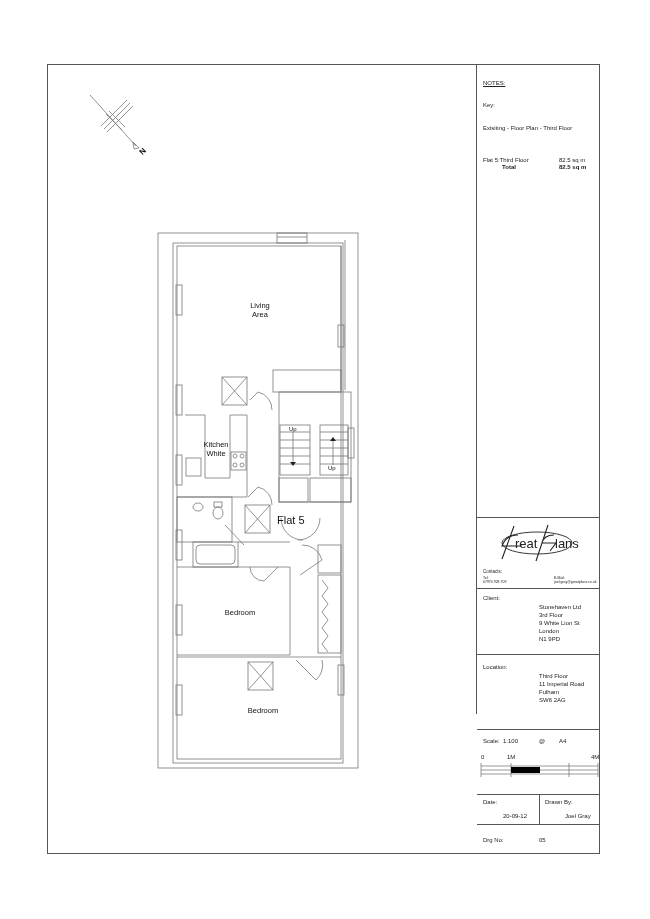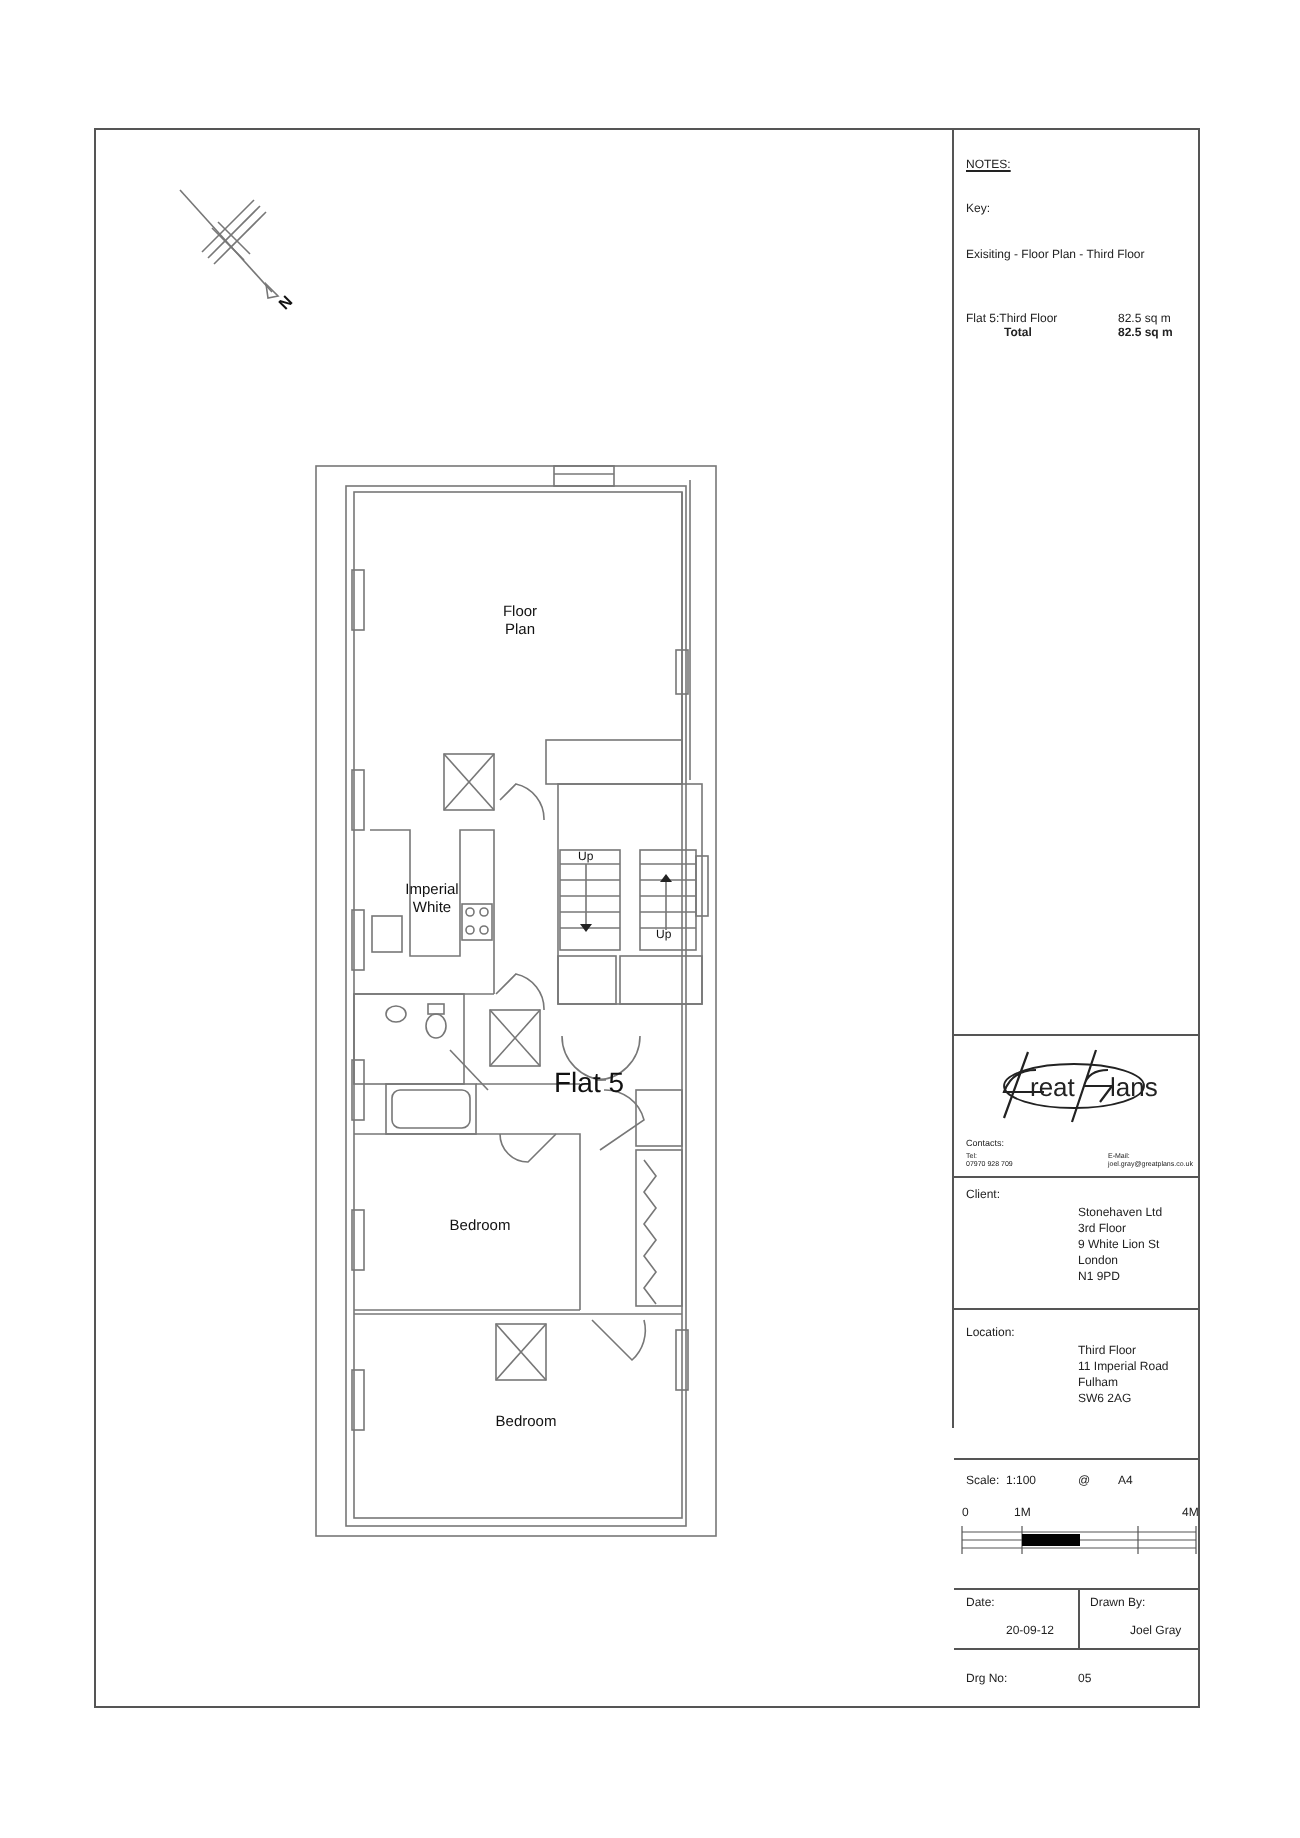--- a/index.html
+++ b/index.html
@@ -5,21 +5,21 @@
     html, body { margin: 0; padding: 0; background: #ffffff; }
     body { width: 650px; height: 919px; position: relative; overflow: hidden; font-family: "Liberation Sans", sans-serif; color: #222; }
     .frame { position: absolute; left: 47px; top: 64px; width: 553px; height: 790px; border: 1.2px solid #555; box-sizing: border-box; }
     .title-block { position: absolute; left: 476px; top: 64px; width: 124px; height: 650px; border-left: 1.2px solid #555; box-sizing: border-box; }
     .tb-section { position: absolute; left: 0; width: 123px; box-sizing: border-box; border-bottom: 1px solid #555; font-size: 6px; }
     .txt { position: absolute; white-space: nowrap; font-size: 6px; line-height: 7px; color: #222; }
     .u { text-decoration: underline; }
     .bold { font-weight: bold; }
     .plan { position: absolute; left: 0; top: 0; }
     .room-label { position: absolute; font-size: 7.5px; text-align: center; line-height: 9px; color: #111; }
-    .flat-label { position: absolute; font-size: 14px; color: #111; margin-top: 19px; }
+    .flat-label { position: absolute; font-size: 11px; color: #111; }
     .up-label { position: absolute; font-size: 6px; color: #111; }
     .logo { position: absolute; }
   </style>
 </head>
 <body>
 
 <div class="frame"></div>
 
 <svg class="plan" width="476" height="919" viewBox="0 0 476 919">
   <g stroke="#777" stroke-width="0.8" fill="none">
@@ -122,25 +122,25 @@
     <path d="M 296 660 L 316 680 A 20 20 0 0 0 322 660"></path>
   </g>
   <g fill="#222" stroke="none">
 
     <polygon points="290,462 296,462 293,466"></polygon>
     <polygon points="330,441 336,441 333,437"></polygon>
   </g>
 </svg>
 
 <div class="room-label" style="left:235px; top:301px; width:50px;">
-  <div>Floor</div>
-  <div>Plan</div>
+  <div>Living</div>
+  <div>Area</div>
 </div>
 <div class="room-label" style="left:196px; top:440px; width:40px;">
-  <div>Imperial</div>
+  <div>Kitchen</div>
   <div>White</div>
 </div>
 <div class="flat-label" style="left:277px; top:514px;">Flat 5</div>
 <div class="room-label" style="left:215px; top:608px; width:50px;">Bedroom</div>
 <div class="room-label" style="left:238px; top:706px; width:50px;">Bedroom</div>
 <div class="up-label" style="left:289px; top:426px;">Up</div>
 <div class="up-label" style="left:328px; top:465px;">Up</div>
 <div class="up-label" style="left:140px; top:147px; font-size:8px; font-weight:bold; transform:rotate(-45deg);">N</div>
 
 <div class="title-block">

